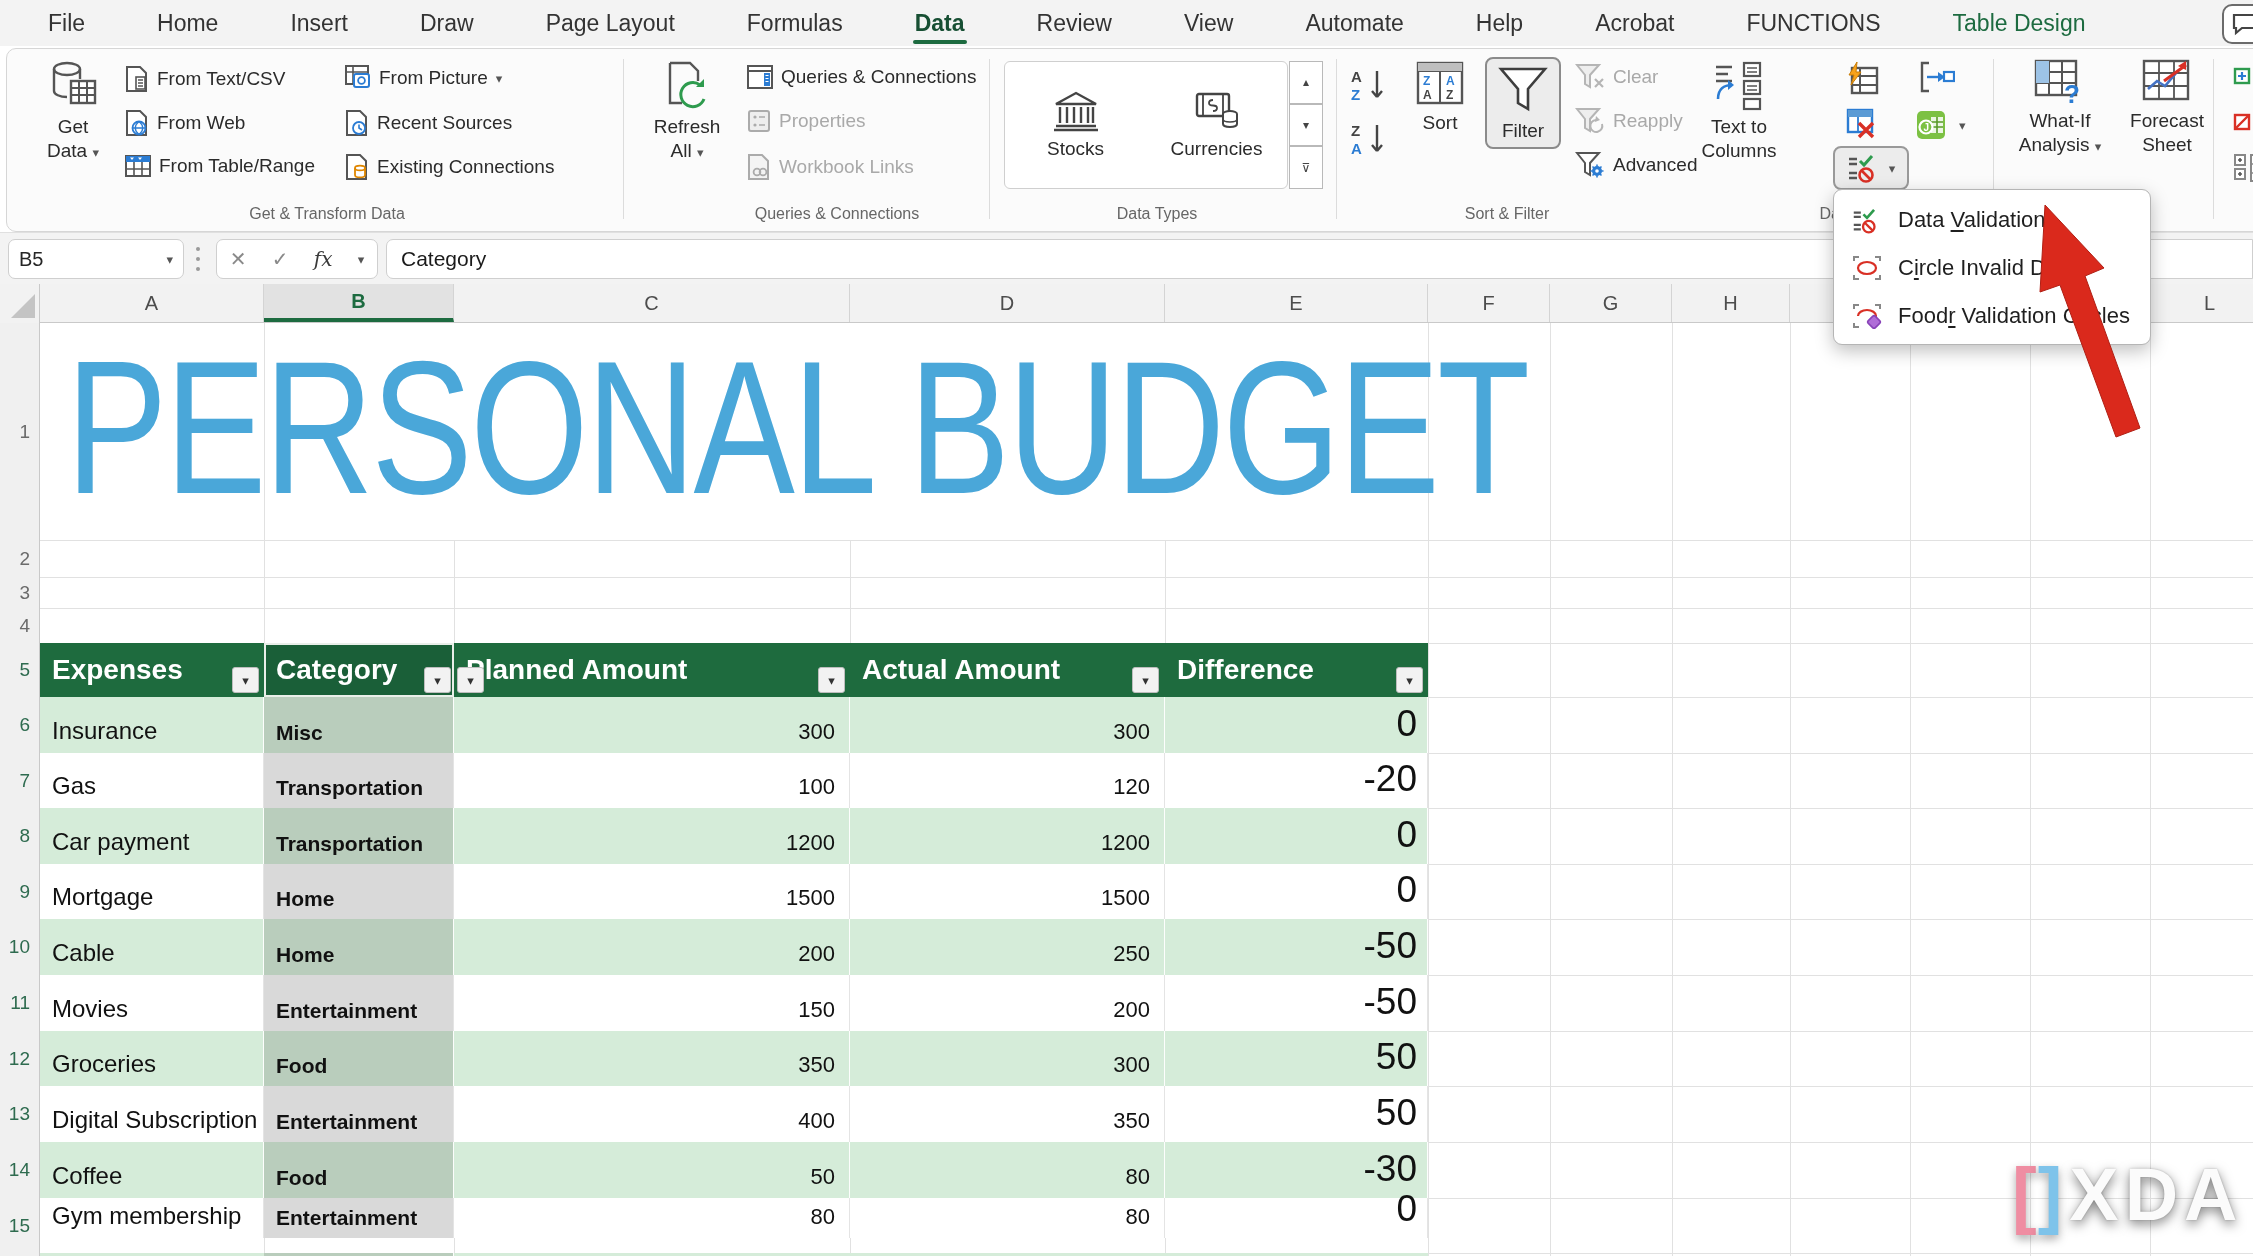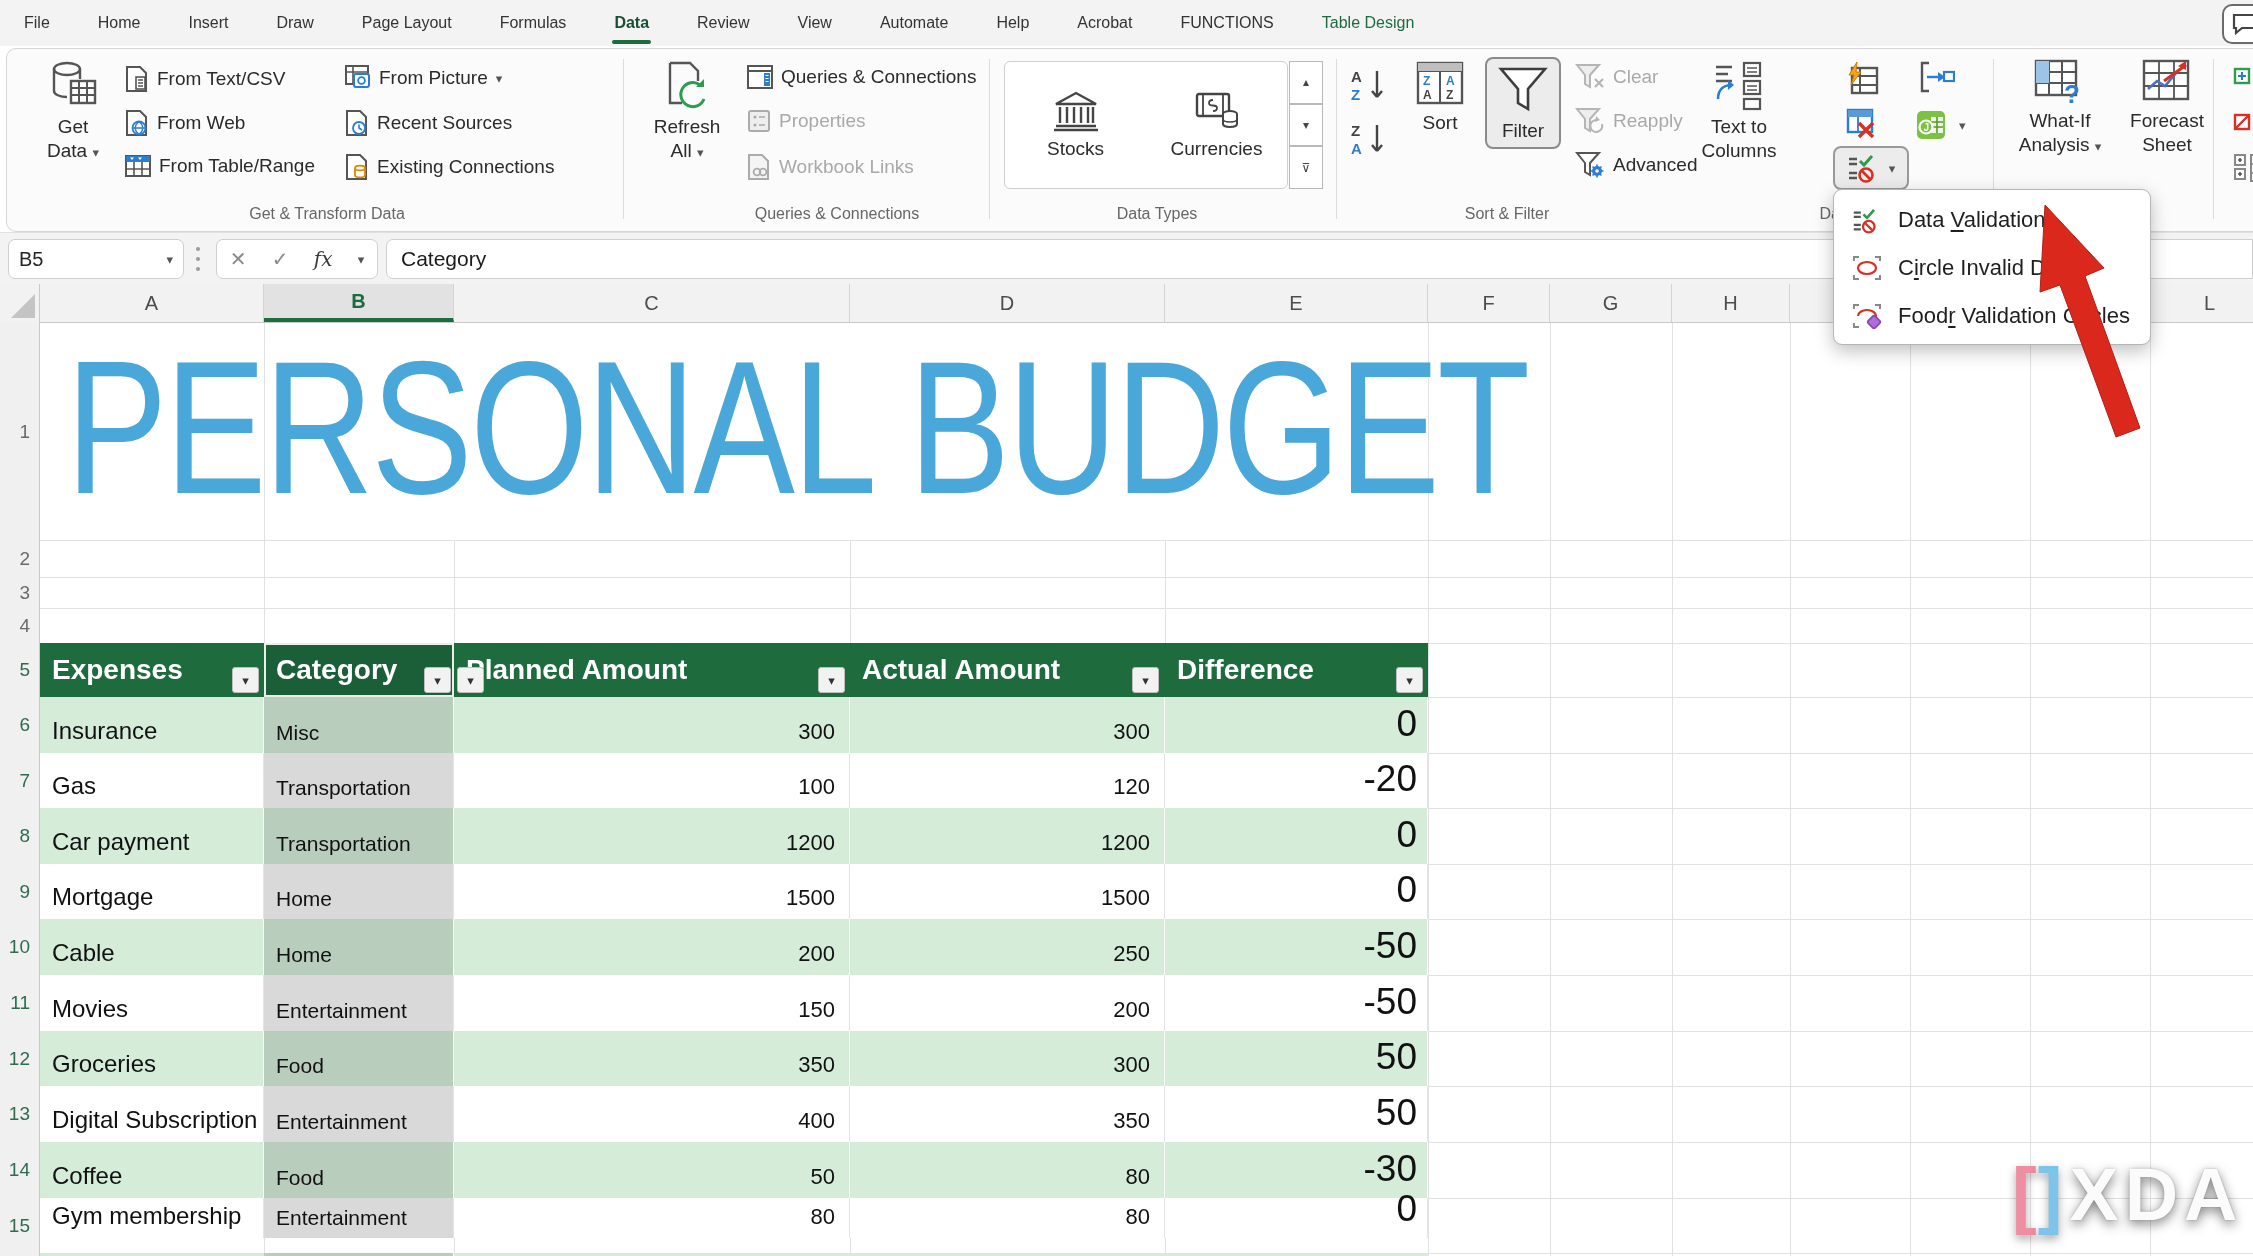--- a/index.html
+++ b/index.html
@@ -2,21 +2,21 @@
 <html><head>
 <meta charset="utf-8">
 <style>
   * { margin:0; padding:0; box-sizing:border-box; }
   html,body { width:2253px; height:1256px; overflow:hidden; }
   body { font-family:"Liberation Sans", sans-serif; background:#fff; position:relative; color:#262626; }
   .abs { position:absolute; }
 
   
   #menubar { left:0; top:0; width:2253px; height:46px; background:#f3f3f3; display:flex; align-items:center; gap:0; }
-  .mtab { padding:0 24px; font-size:16px; color:#333; height:46px; display:flex; align-items:center; position:relative; white-space:nowrap; }
+  .mtab { padding:0 24px; font-size:23px; color:#333; height:46px; display:flex; align-items:center; position:relative; white-space:nowrap;margin-left:24px; }
   .mtab.active { font-weight:bold; color:#174f33; }
   .mtab.active::after { content:""; position:absolute; left:22px; right:22px; bottom:2px; height:4px; background:#1d6b40; border-radius:2px; }
   .mtab.ctx { color:#1d6b40; }
   #comments-btn { left:2222px; top:4px; width:46px; height:40px; border:2px solid #6b6b6b; border-radius:10px; background:#fff; display:flex; align-items:center; justify-content:center; }
 
   
   #ribbon { left:6px; top:48px; width:2258px; height:184px; background:#fbfbfb; border:1px solid #d6d6d6; border-radius:10px 0 0 10px; }
   .rdiv { position:absolute; top:10px; height:160px; width:1px; background:#dcdcdc; }
   .glabel { position:absolute; font-size:16px; color:#666; text-align:center; }
   .bigbtn { position:absolute; display:flex; flex-direction:column; align-items:center; gap:4px; font-size:19px; color:#2b2b2b; text-align:center; line-height:1.25; }
@@ -58,21 +58,21 @@
   
   #title { left:66px; top:332px; font-size:190px; line-height:1; color:#4aa7d9; transform:scaleX(0.8); transform-origin:left top; letter-spacing:-3px; white-space:nowrap; }
 
   
   .trow { position:absolute; left:40px; width:1388px; }
   .tcell { position:absolute; top:0; height:100%; display:flex; align-items:flex-end; padding:0 0 8px 12px; font-size:24px; color:#111; border-right:1px solid rgba(255,255,255,.95); }
   .rw .tcell { border-right:1px solid #e4e4e4; }
   .num { justify-content:flex-end; padding-right:14px; font-size:22px; }
   .cat { font-size:21px; }
   .diff { justify-content:flex-end; padding-right:10px; font-size:37px; font-weight:500; }
-  .col-a { left:0; width:224px; } .col-b { left:224px; width:190px; }
+  .col-a { left:0; width:224px; } .col-b { left:224px; width:190px;font-weight:bold; }
   .col-c { left:414px; width:396px; } .col-d { left:810px; width:315px; } .col-e { left:1125px; width:263px; }
   .rg { background:#d5ecd9; } .rw { background:#ffffff; }
   .rg .col-b { background:#b9cdbc; } .rw .col-b { background:#d9d9d9; }
   #thead { left:40px; top:643px; width:1388px; height:54px; background:#1e6b3e; }
   .hcell { position:absolute; top:0; height:54px; display:flex; align-items:center; padding-left:12px; color:#fff; font-size:28px; font-weight:bold; white-space:nowrap; }
   .fbtn { position:absolute; bottom:4px; width:27px; height:26px; background:#f2f2f2; border:1px solid #bdbdbd; border-radius:3px; color:#333; font-size:13px; display:flex; align-items:center; justify-content:center; }
   #b5cell { box-shadow:inset 0 0 0 2px #e9efe9; background:#1a5f38; }
 
   
   #popup { left:1833px; top:189px; width:318px; height:156px; background:#fff; border:1px solid #b5b5b5; border-radius:9px; box-shadow:0 6px 18px rgba(0,0,0,.25); z-index:10; }

